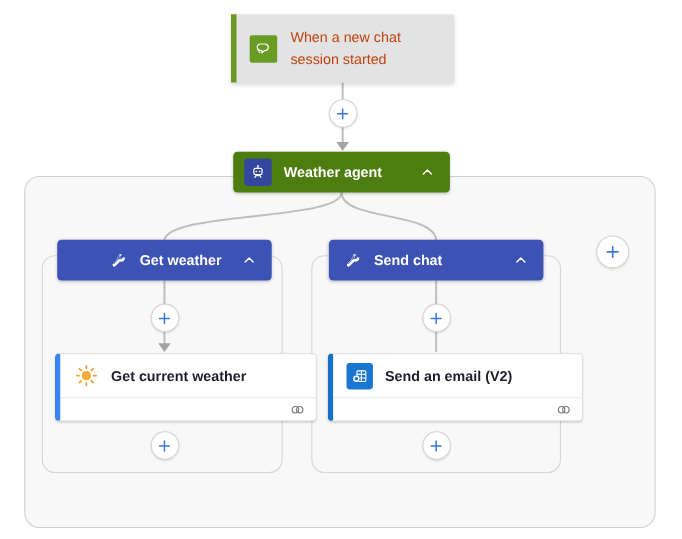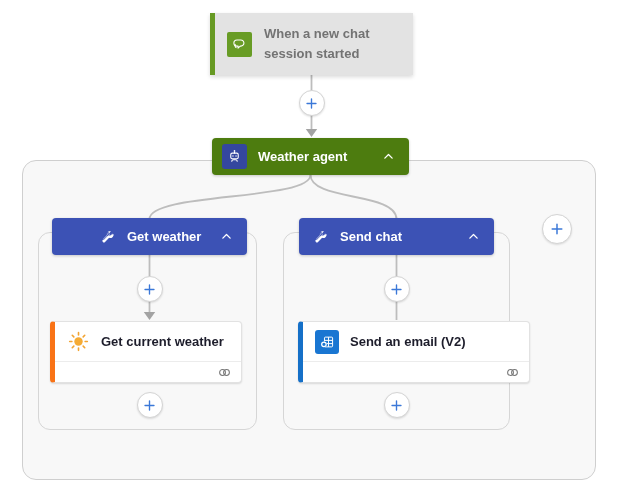--- a/index.html
+++ b/index.html
@@ -14,35 +14,35 @@
 
   
   svg.connectors{position:absolute;left:0;top:0;z-index:2;pointer-events:none;}
 
   
   .node{position:absolute;z-index:3;display:flex;align-items:center;box-sizing:border-box;}
   .trigger{left:210px;top:13px;width:203px;height:62px;background:#e3e3e3;border-left:5px solid #679a23;
            box-shadow:0 2px 4px rgba(0,0,0,.15);padding:0 10px 0 12px;gap:12px;cursor:pointer;}
   .trigger .icon-sq{width:25px;height:25px;border-radius:2px;background:#689c25;flex:0 0 auto;
            display:flex;align-items:center;justify-content:center;}
-  .trigger .title{font-size:13px;font-weight:700;color:#737373;line-height:20px;max-width:122px;}
+  .trigger .title{font-size:13px;font-weight:400;color:#c2410c;line-height:20px;max-width:122px;}
 
   .hdr{height:37px;border-radius:4px;color:#fff;font-size:13px;font-weight:700;
        box-shadow:0 1px 3px rgba(0,0,0,.2);padding:0 10px 0 10px;gap:11px;cursor:pointer;}
   .agent-hdr{left:212px;top:138px;width:197px;background:#4d7c0f;}
   .agent-hdr .icon-sq{width:25px;height:25px;border-radius:3px;background:#34479e;flex:0 0 auto;
        display:flex;align-items:center;justify-content:center;}
   .tool-hdr{background:#3c52b5;width:195px;padding-left:14px;}
   .tool-hdr.left{left:52px;top:218px;padding-left:48px;}
   .tool-hdr.right{left:299px;top:218px;}
   .chevron{margin-left:auto;display:flex;align-items:center;justify-content:center;width:22px;height:22px;cursor:pointer;}
 
   .card{flex-direction:column;align-items:stretch;background:#ffffff;border:1px solid #e2e2e2;border-radius:4px;
         box-shadow:0 1px 2px rgba(0,0,0,.13);cursor:pointer;overflow:hidden;padding:0;}
-  .card.weather{left:50px;top:321px;width:192px;height:62px;border-left:5px solid #f97316;}
+  .card.weather{left:50px;top:321px;width:238px;height:62px;border-left:5px solid #3b82f6;}
   .card.email{left:298px;top:321px;width:232px;height:62px;border-left:5px solid #1570c8;}
   .card .row-main{height:39px;display:flex;align-items:center;gap:11px;padding:0 8px 0 12px;}
   .card .row-main .title{font-size:13px;font-weight:700;color:#1d1d2b;white-space:nowrap;}
   .card .divider{height:1px;background:#ececec;}
   .card .row-foot{flex:1;display:flex;align-items:center;justify-content:flex-end;padding:0 9px;}
   .email-icon-sq{width:24px;height:24px;border-radius:3px;background:#1976d2;flex:0 0 auto;
         display:flex;align-items:center;justify-content:center;}
 
   
   .plus-btn{position:absolute;z-index:4;width:26px;height:26px;border-radius:50%;background:#fff;

